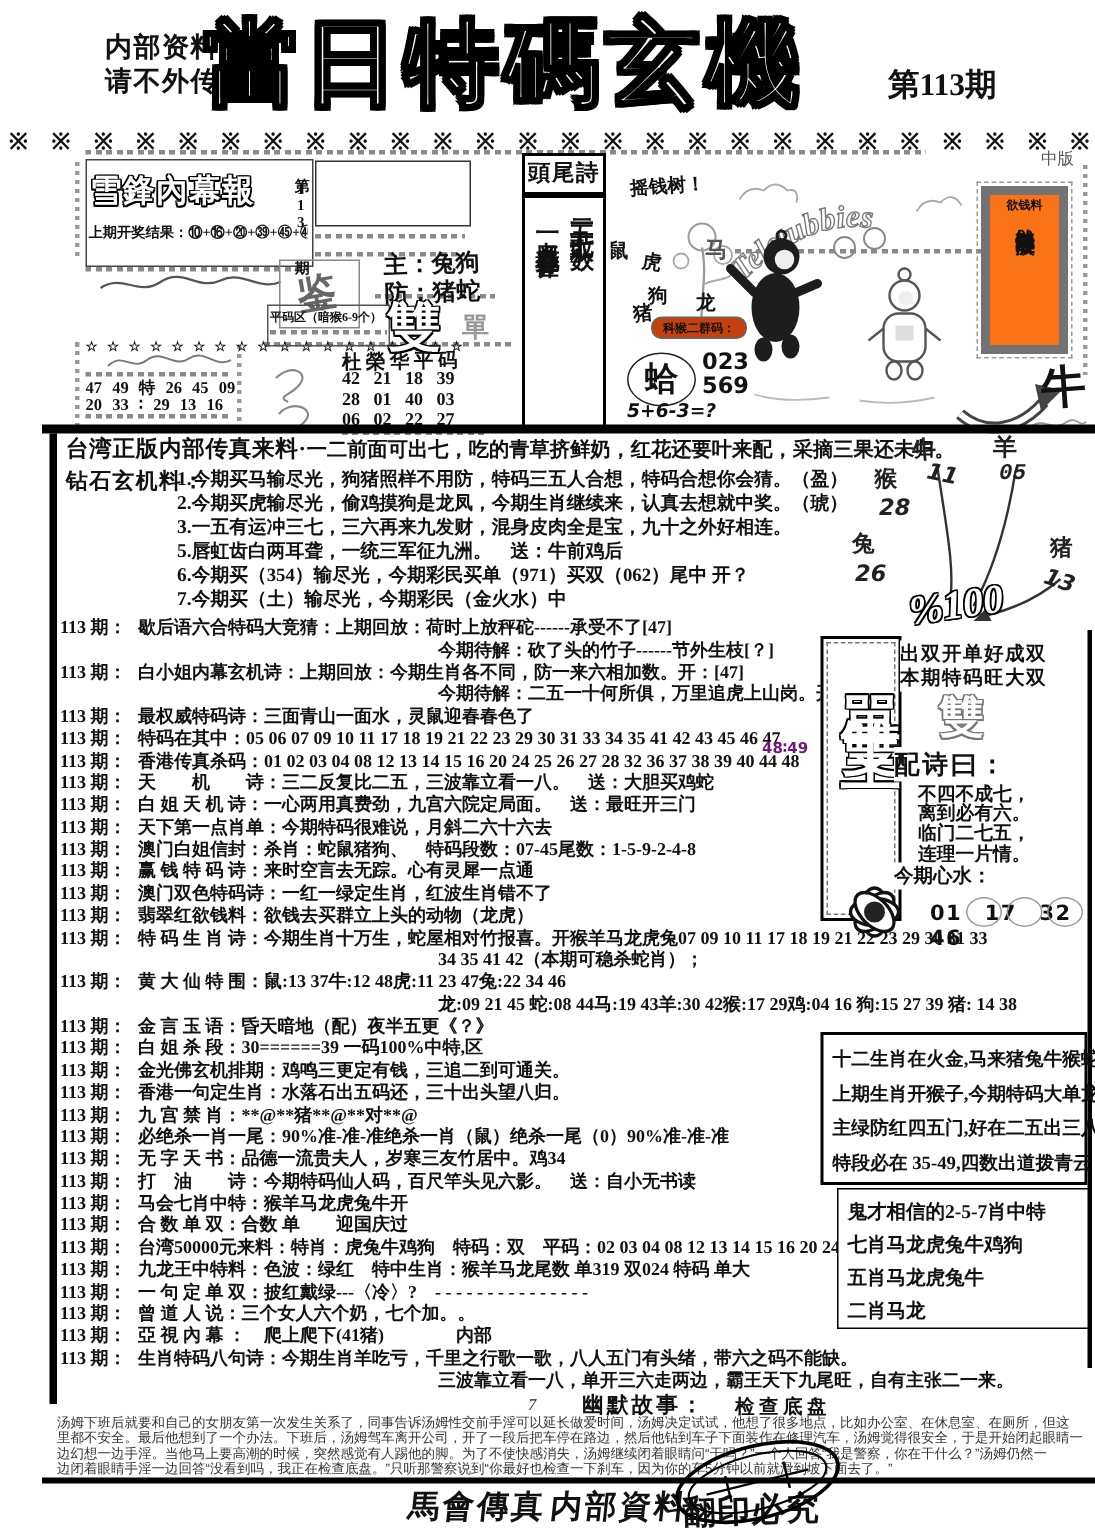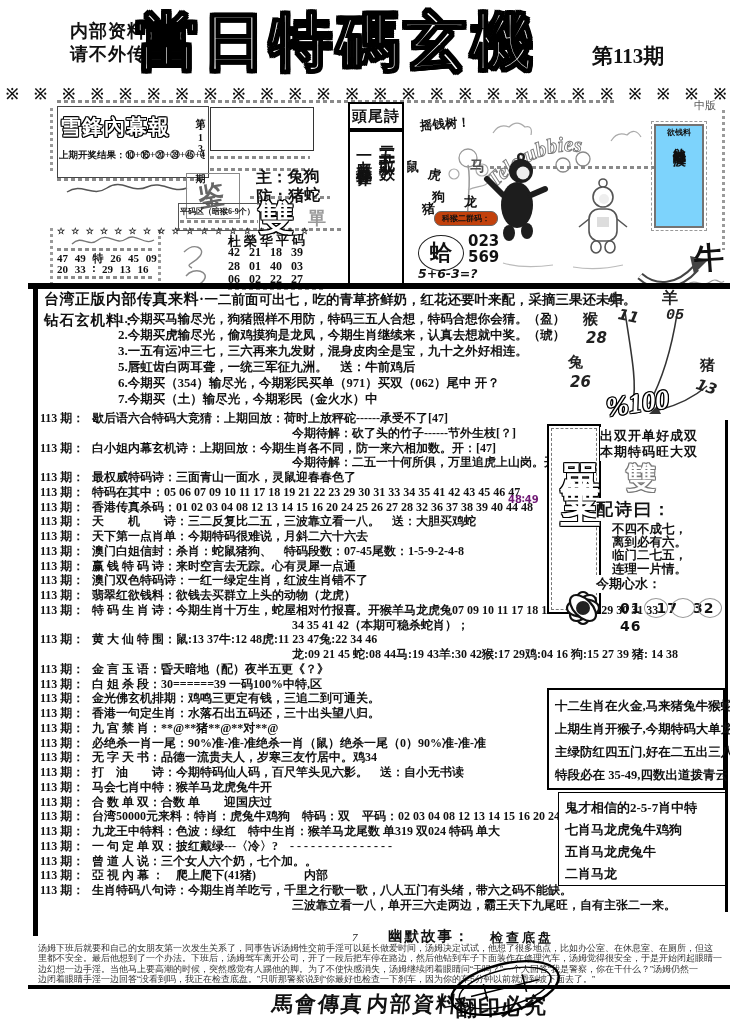--- a/index.html
+++ b/index.html
@@ -50,22 +50,22 @@
   #an1{left:406px;top:158px;} #an2{left:428px;top:166px;transform:rotate(8deg);}
   #an3{left:470px;top:157px;font-size:15px;color:#555;} #an4{left:432px;top:188px;}
   #an5{left:464px;top:193px;} #an6{left:422px;top:200px;transform:rotate(-6deg);}
   #badge{left:434px;top:211px;width:62px;height:13px;border:1px solid #666;border-radius:7px;background:#c2410c;
          font-size:8px;font-weight:bold;text-align:center;line-height:13px;}
   #ha{left:418px;top:235px;width:44px;height:34px;border:1.5px solid #222;border-radius:50%;
       font-size:22px;font-weight:bold;text-align:center;line-height:34px;}
   #ynums{left:468px;top:233px;font-size:15px;font-weight:bold;line-height:16px;font-family:"DejaVu Sans",sans-serif;}
   #formula{left:418px;top:266px;font-size:12.5px;font-weight:bold;font-style:italic;font-family:"DejaVu Sans",sans-serif;}
   #zhongban{left:694px;top:98px;font-size:11px;color:#555;}
-  #yqbox{left:654px;top:124px;width:46px;height:100px;border:2px solid #737373;outline:1px dashed #999;outline-offset:2px;
-         text-align:center;background:#7dd3fc;}
+  #yqbox{left:654px;top:124px;width:46px;height:100px;border:6px solid #737373;outline:1px dashed #999;outline-offset:2px;
+         text-align:center;background:#f97316;}
   #yqhead{font-size:8px;font-weight:bold;display:block;margin-top:1px;}
   #yqtext{font-size:13px;font-weight:bold;letter-spacing:1px;margin-top:1px;}
   #niu{left:694px;top:238px;font-size:30px;font-weight:bold;transform:rotate(-4deg);}
 
   
   #divider1{left:28px;top:283px;width:702px;height:6px;background:#000;}
   #leftbar{left:33px;top:289px;width:5px;height:647px;background:#000;}
   #rightbar{left:725px;top:420px;width:3px;height:492px;background:#000;}
   #divider2{left:28px;top:985px;width:702px;height:4px;background:#000;}
 
@@ -328,20 +328,23 @@
       <div class="row">
       <span class="rl">113 期：</span><span>特码在其中：05 06 07 09 10 11 17 18 19 21 22 23 29 30 31 33 34 35 41 42 43 45 46 47</span>
     </div>
       <div class="row">
       <span class="rl">113 期：</span><span>香港传真杀码：01 02 03 04 08 12 13 14 15 16 20 24 25 26 27 28 32 36 37 38 39 40 44 48</span>
     </div>
       <div class="row">
       <span class="rl">113 期：</span><span>天　　机　　诗：三二反复比二五，三波靠立看一八。　送：大胆买鸡蛇</span>
     </div>
       <div class="row">
+      <span class="rl">113 期：</span><span>白 姐 天 机 诗：一心两用真费劲，九宫六院定局面。　送：最旺开三门</span>
+    </div>
+      <div class="row">
       <span class="rl">113 期：</span><span>天下第一点肖单：今期特码很难说，月斜二六十六去</span>
     </div>
       <div class="row">
       <span class="rl">113 期：</span><span>澳门白姐信封：杀肖：蛇鼠猪狗、　特码段数：07-45尾数：1-5-9-2-4-8</span>
     </div>
       <div class="row">
       <span class="rl">113 期：</span><span>赢 钱 特 码 诗：来时空言去无踪。心有灵犀一点通</span>
     </div>
       <div class="row">
       <span class="rl">113 期：</span><span>澳门双色特码诗：一红一绿定生肖，红波生肖错不了</span>

